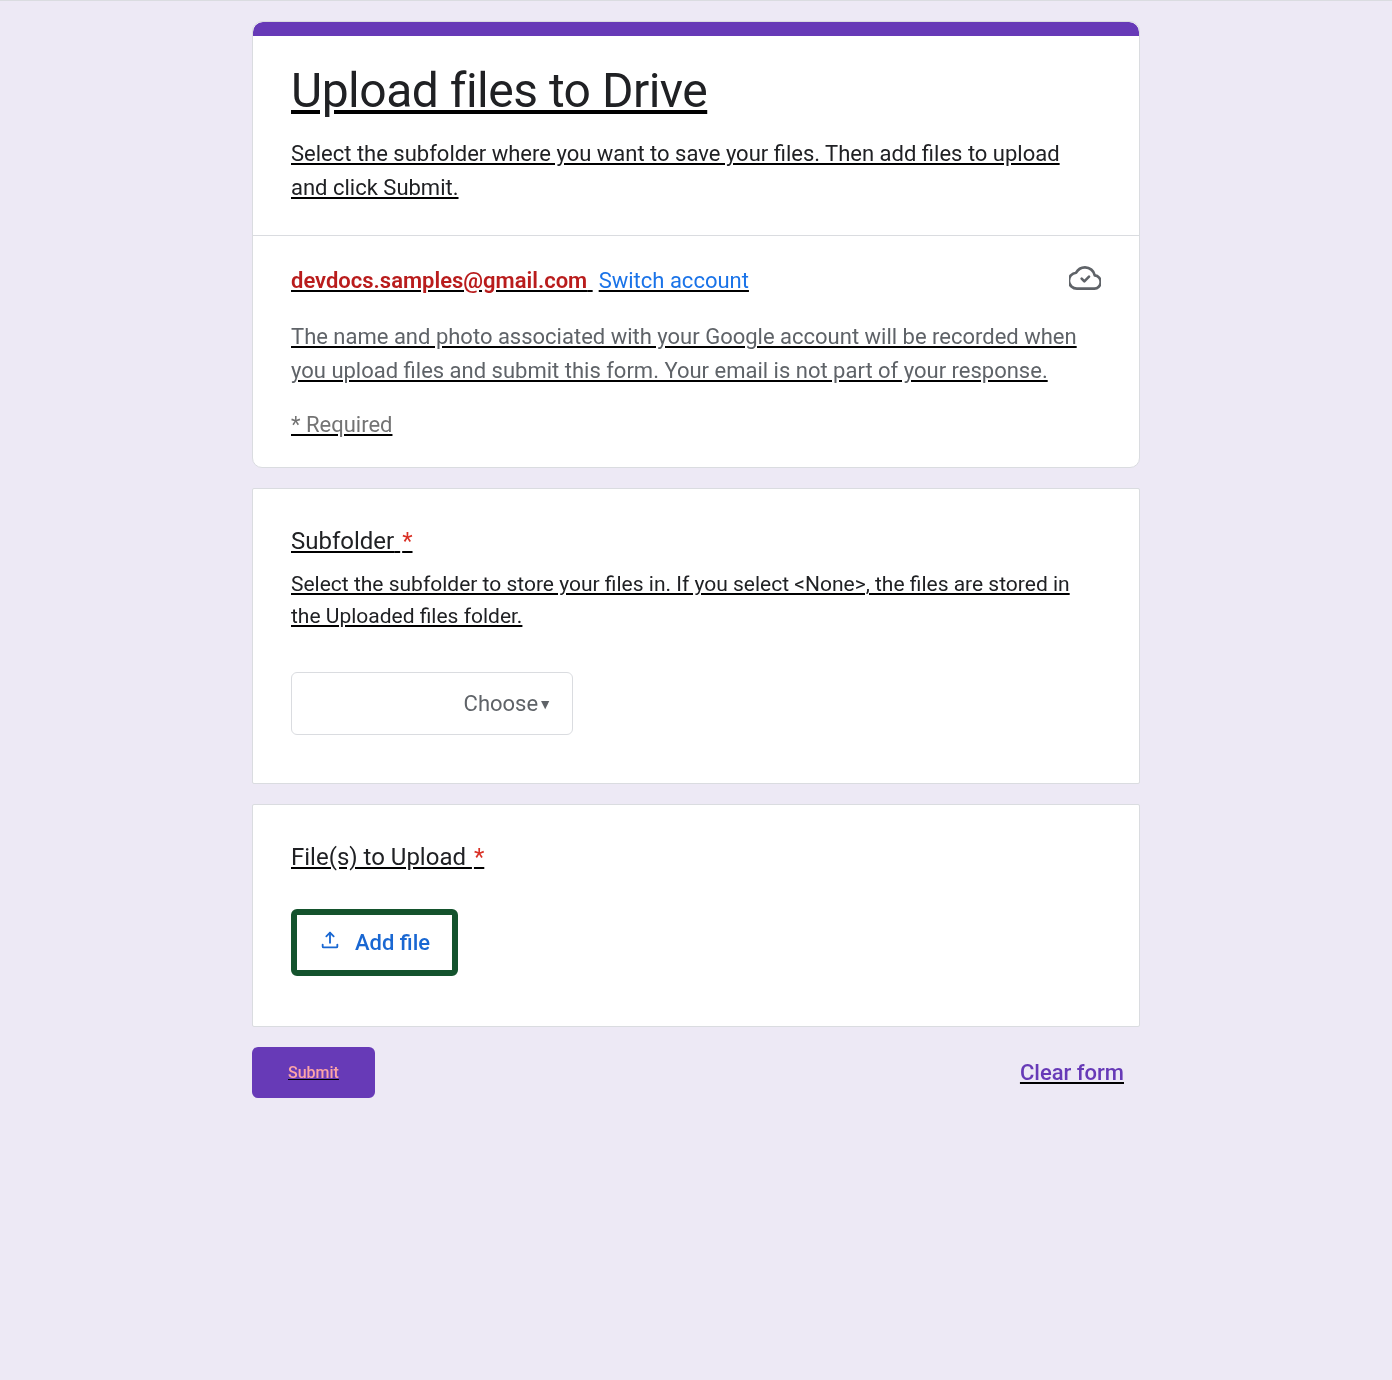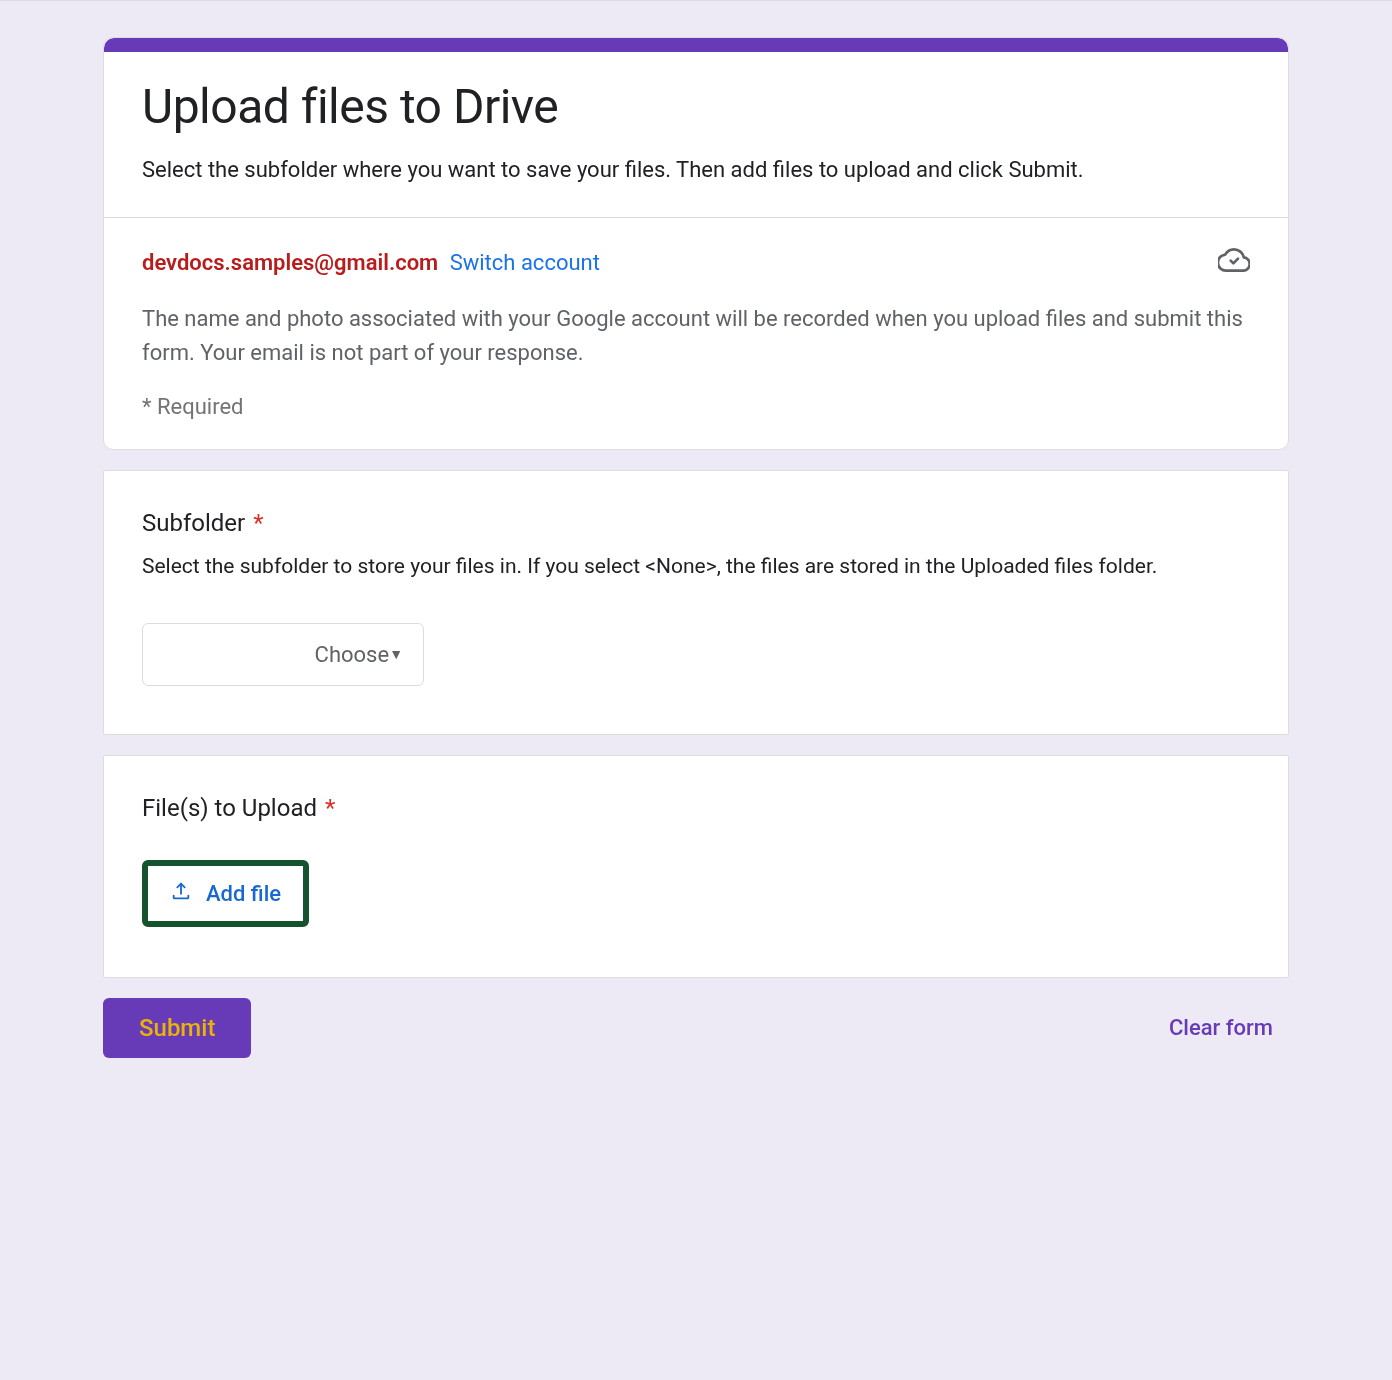--- a/index.html
+++ b/index.html
@@ -9,22 +9,23 @@
     }
     body {
       font-family: 'Google Sans', Roboto, -apple-system, BlinkMacSystemFont, 'Segoe UI', Arial, sans-serif;
       background: #ede9f5;
       width: 1392px;
       min-height: 1380px;
       padding: 20px 0;
       border-top: 1px solid #dadce0;
     }
     .form-container {
-      width: 1186px;
-      margin: 16px auto;
+      width: 888px;
+      margin: 0 auto;
+      text-decoration: underline;
     }
     .card {
       background: #fff;
       border: 1px solid #dadce0;
       border-radius: 2px;
       margin-bottom: 20px;
       overflow: hidden;
     }
     .header-card {
       border-radius: 10px;
@@ -154,25 +155,25 @@
       height: 22px;
     }
     .footer-row {
       display: flex;
       justify-content: space-between;
       align-items: center;
       margin-top: 4px;
     }
     .submit-btn {
       background: #673ab7;
-      color: #eab308;
+      color: #fca5a5;
       border: none;
       border-radius: 6px;
       padding: 16px 36px;
-      font-size: 24px;
+      font-size: 16px;
       font-weight: 500;
       cursor: pointer;
       font-family: inherit;
     }
     .clear-link {
       color: #673ab7;
       font-size: 22px;
       font-weight: 500;
       cursor: pointer;
       padding: 10px 16px;

